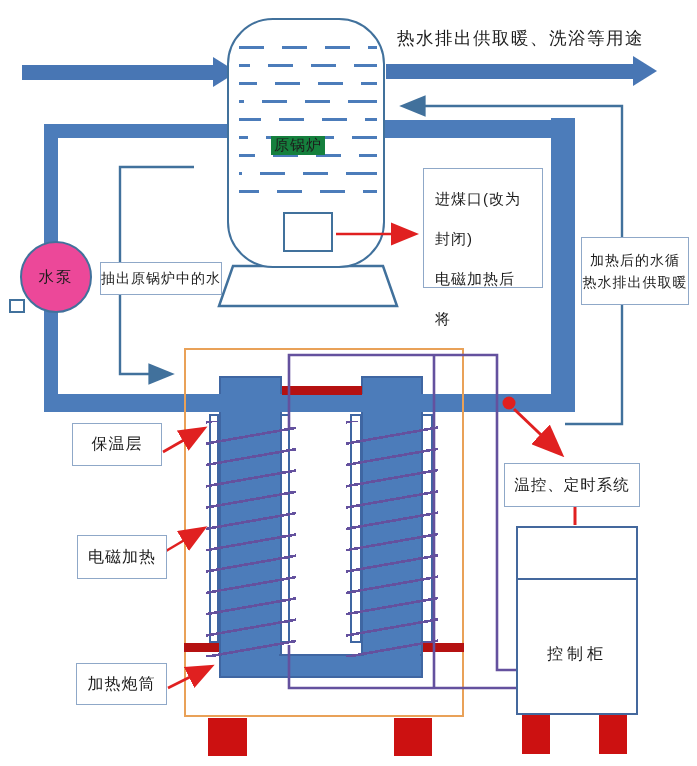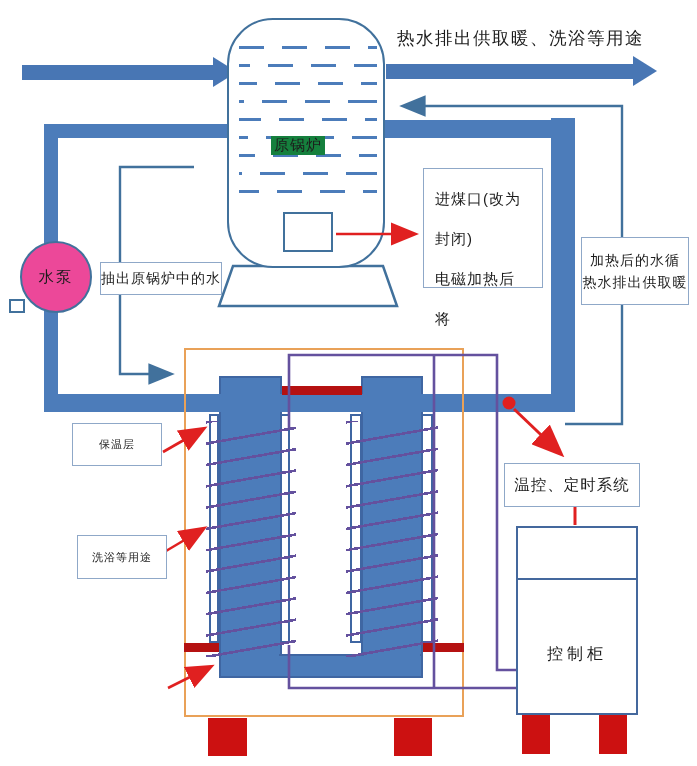--- a/index.html
+++ b/index.html
@@ -9,21 +9,21 @@
   }
   .abs{position:absolute;}
   .pipe{position:absolute;background:#4C7CBA;}
   .col{position:absolute;background:#4C7CBA;border:2px solid #3F66A2;box-sizing:border-box;}
   .patch{position:absolute;background:#4C7CBA;}
   .strip{position:absolute;background:#ffffff;border:2px solid #3F66A2;box-sizing:border-box;}
   .coil{position:absolute;background:repeating-linear-gradient(170deg,#64519E 0 2.6px,transparent 2.6px 21px);}
   .labelbox{
     position:absolute;background:#ffffff;border:1.5px solid #8FA8C8;box-sizing:border-box;
     display:flex;align-items:center;justify-content:center;text-align:center;
-    font-size:11px;letter-spacing:1px;z-index:7;
+    font-size:16px;letter-spacing:1px;z-index:7;
   }
   .flowtext{position:absolute;font-size:17.5px;letter-spacing:1.5px;white-space:nowrap;z-index:7;}
   .shaft{position:absolute;background:#4876B4;z-index:3;}
   .ahead{position:absolute;width:0;height:0;border-top:15px solid transparent;border-bottom:15px solid transparent;border-left:24px solid #4876B4;z-index:3;}
   .redbar{position:absolute;background:#B51111;z-index:6;}
   .foot{position:absolute;background:#CC1111;z-index:5;}
   .dashrow{position:absolute;height:3px;left:239px;width:138px;z-index:5;
     background-image:repeating-linear-gradient(90deg,#4C7CBA 0 25px,transparent 25px 43px);}
   #tank{position:absolute;left:227px;top:18px;width:158px;height:250px;background:#fff;
     border:2.6px solid #41719C;border-radius:46px;box-sizing:border-box;z-index:4;}
@@ -145,23 +145,26 @@
   <div class="labelbox" style="left:581px;top:237px;width:108px;height:68px;font-size:14px;flex-direction:column;line-height:1.6;">
     <div>加热后的水循</div>
     <div>热水排出供取暖</div>
   </div>
 
   <div class="labelbox" style="left:72px;top:423px;width:90px;height:43px;">
     <span>保温层</span>
   </div>
 
   <div class="labelbox" style="left:77px;top:535px;width:90px;height:44px;">
-    <span>洗浴等用途</span>
+    <span>电磁加热</span>
   </div>
 
+  <div class="labelbox" style="left:76px;top:663px;width:91px;height:42px;">
+    <span>加热炮筒</span>
+  </div>
 
   <div class="labelbox" style="left:504px;top:463px;width:136px;height:44px;font-size:15.5px;">
     <span>温控、定时系统</span>
   </div>
 
   <div id="cabinet">
     <div id="cabinet-divider"></div>
     <div class="cabtext" style="top:116px;">控制柜</div>
   </div>
 

